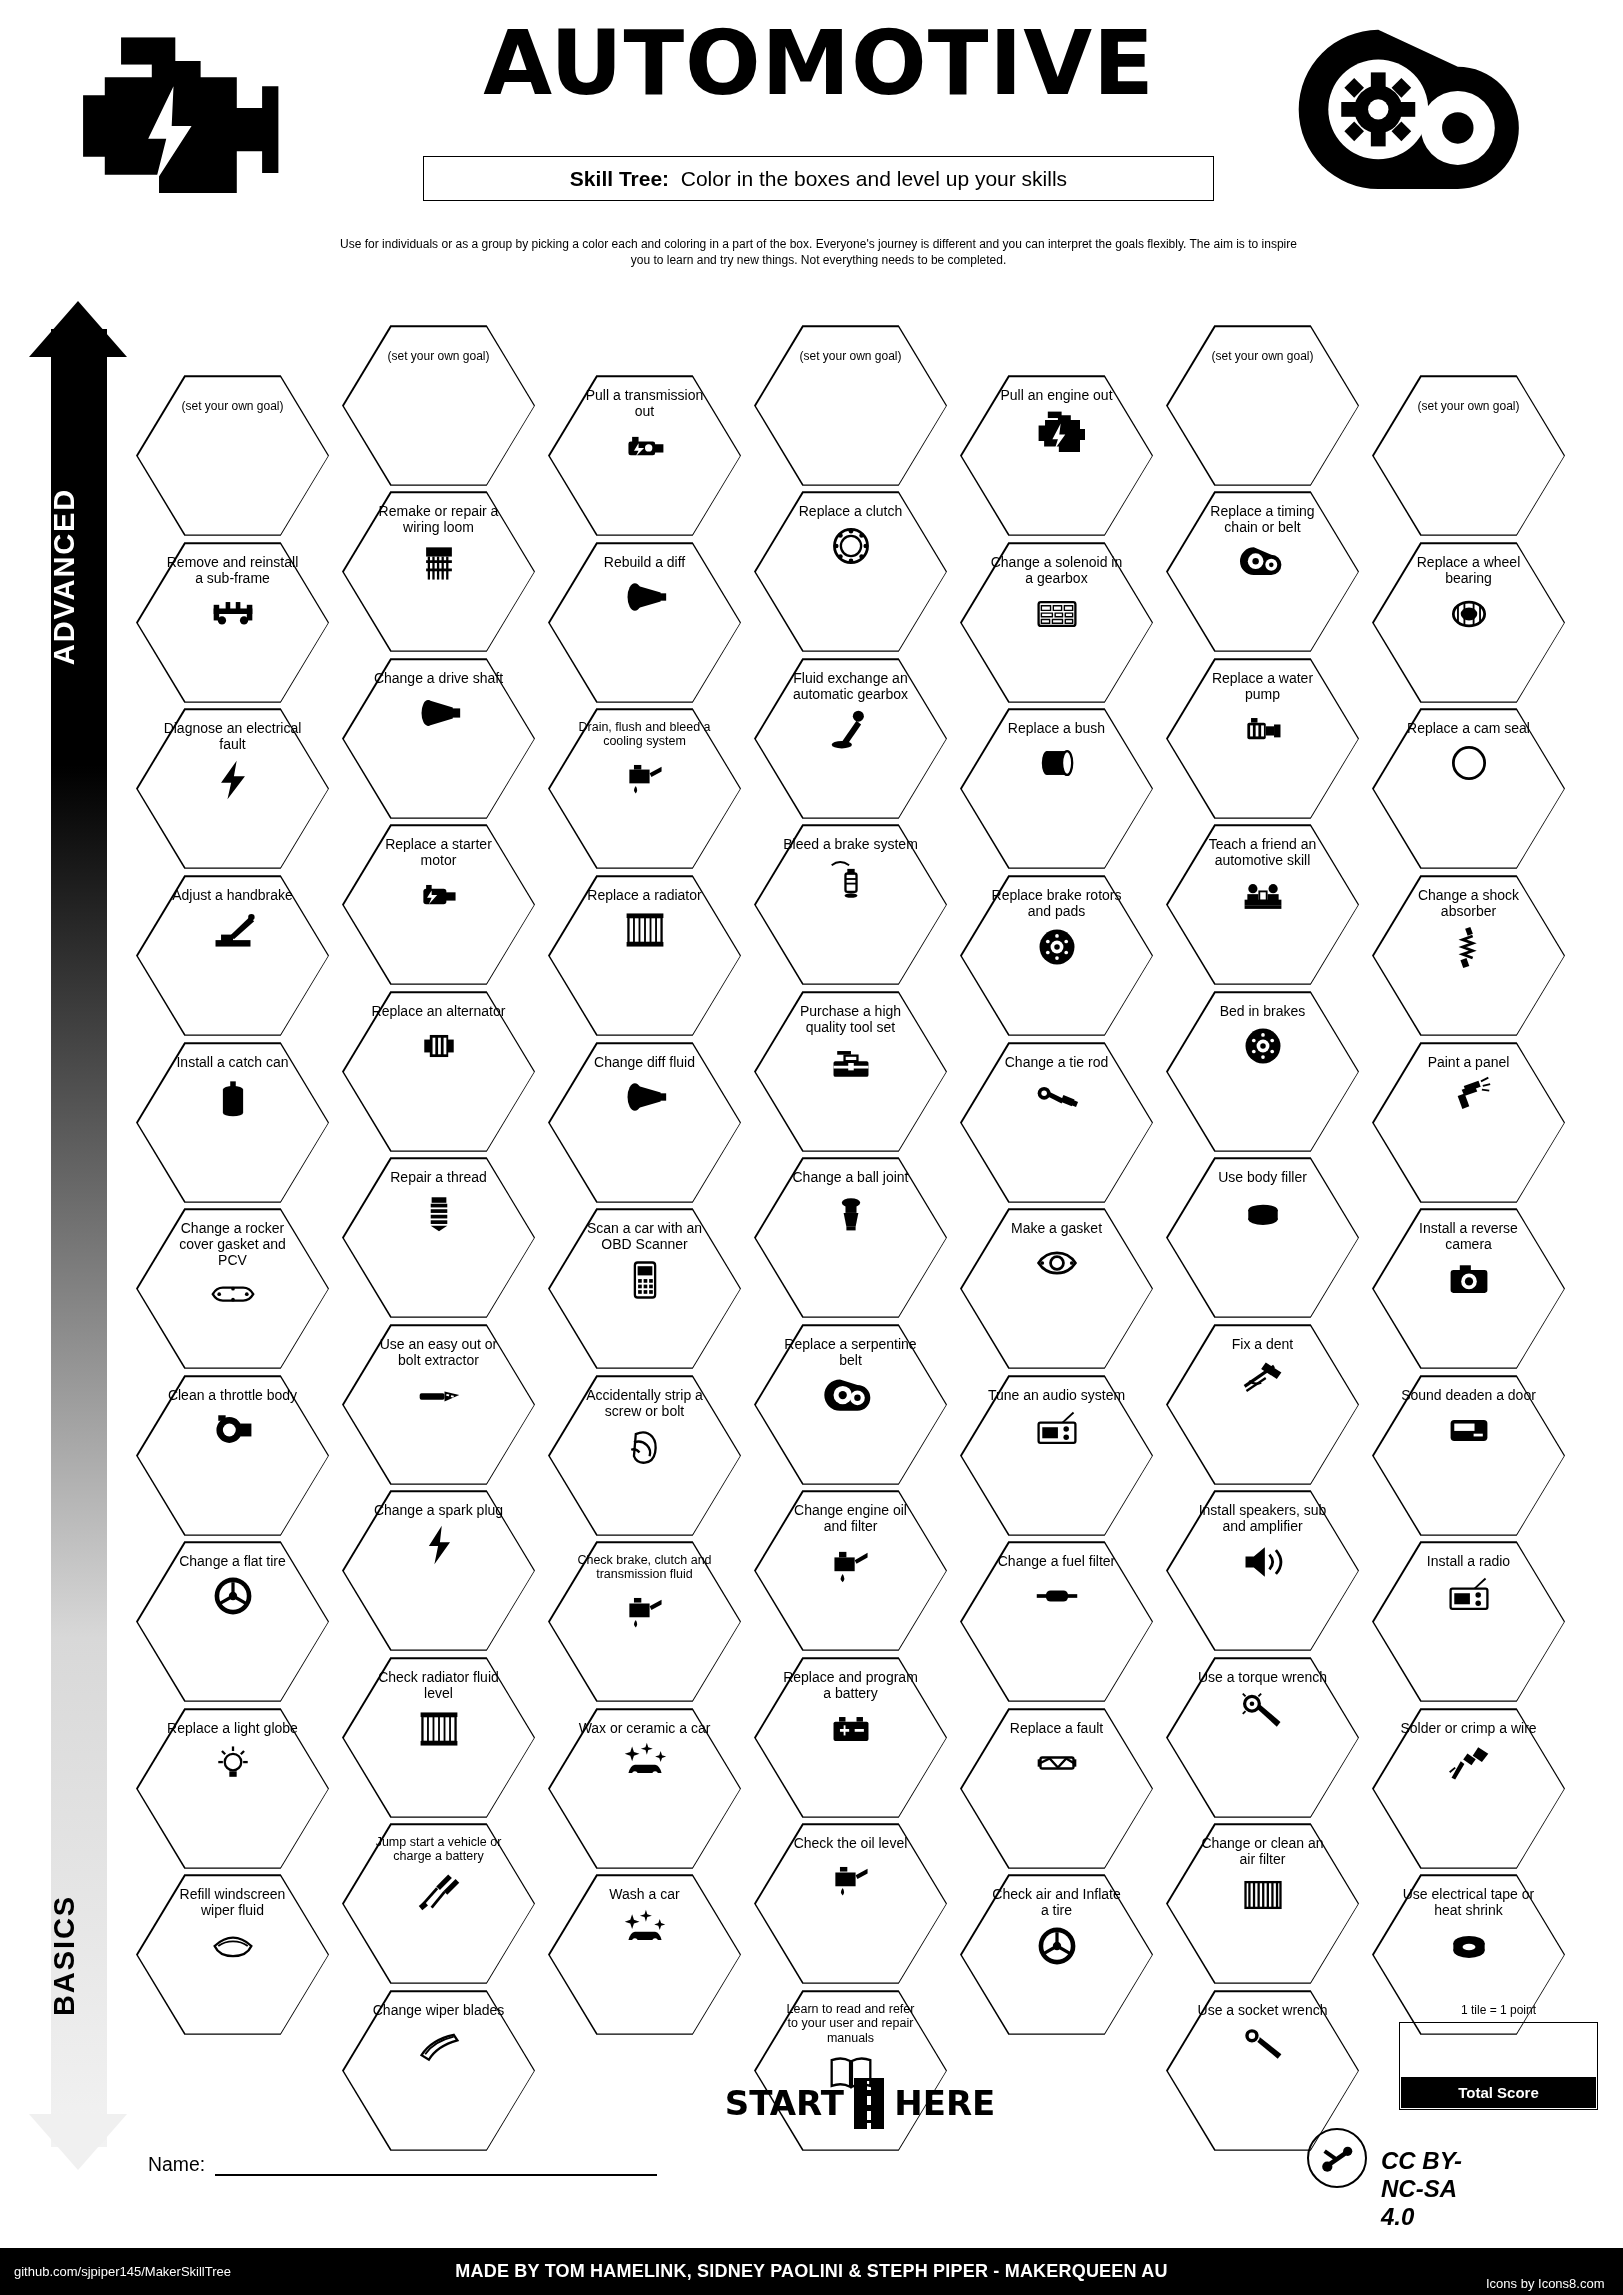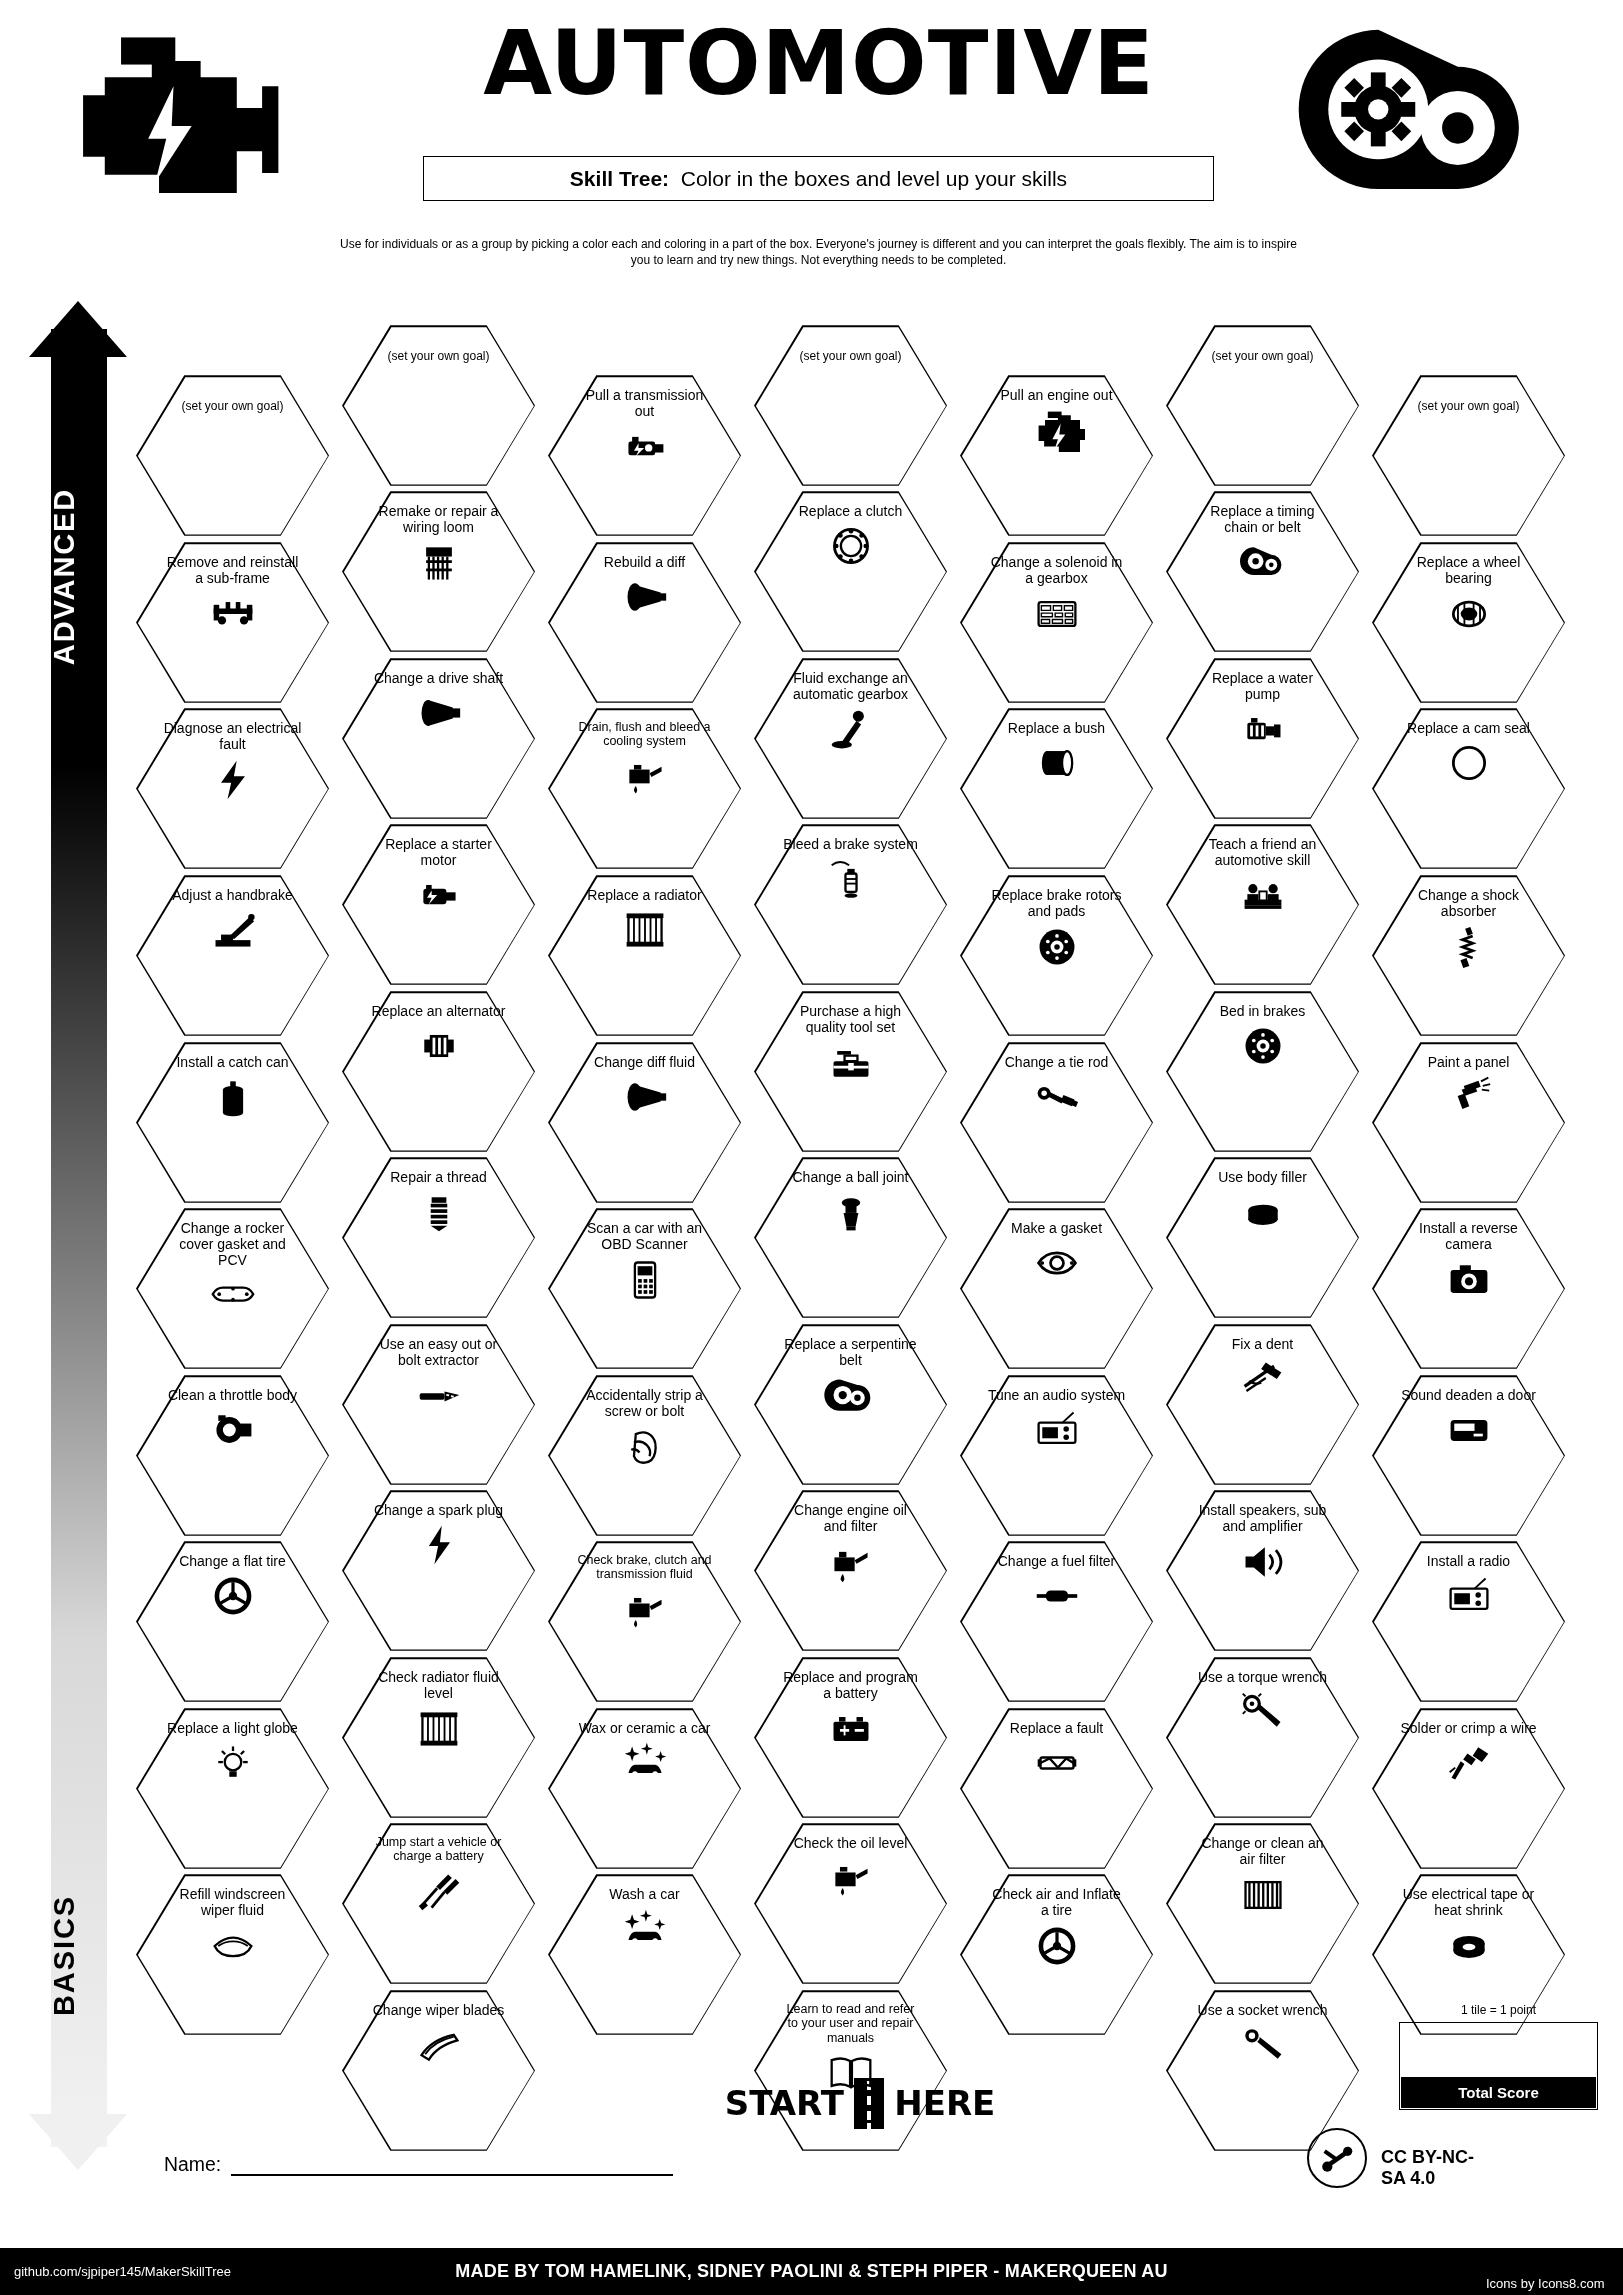--- a/index.html
+++ b/index.html
@@ -109,28 +109,28 @@
   
   .score-box { position:absolute; left:1399px; top:2022px; width:199px; height:88px; border:1.9px solid #000; }
   .score-label-top { position:absolute; left:1399px; top:2003px; width:199px; text-align:center; font-size:12px; }
   .score-bar {
     position:absolute; left:1401px; top:2077px; width:195px; height:30.5px;
     background:#000; color:#fff; display:flex; align-items:center; justify-content:center;
     font-size:15px; font-weight:bold;
   }
 
   
-  .name-row { position:absolute; left:164px; top:2153px; width:509px; display:flex; align-items:flex-end; gap:10px;text-align:center; }
+  .name-row { position:absolute; left:148px; top:2153px; width:509px; display:flex; align-items:flex-end; gap:10px;text-align:center; }
   .name-row .lbl { font-size:19.4px; }
   .name-row .line { flex:1; border-bottom:2.3px solid #000; height:22px; }
 
   
   .cc-badge { position:absolute; left:1307px; top:2128px; width:60px; height:60px; border:2.3px solid #000; border-radius:50%;
               display:flex; align-items:center; justify-content:center; }
-  .cc-text { position:absolute; left:1381px; top:2147px; font-size:18px; font-weight:bold; }
+  .cc-text { position:absolute; left:1381px; top:2147px; font-size:24px; font-weight:bold;font-style:italic; }
 
   
   .footer {
     position:absolute; left:0; top:2248px; width:1623px; height:47px;
     background:#000; color:#fff; display:flex; align-items:center;
   }
   .footer .gh { position:absolute; left:14px; font-size:13px; }
   .footer .mid { width:100%; text-align:center; font-size:18px; font-weight:bold; letter-spacing:0.2px; }
   .footer .icons8 { position:absolute; right:18.5px; font-size:13px;margin-top:24px; }
 </style>

